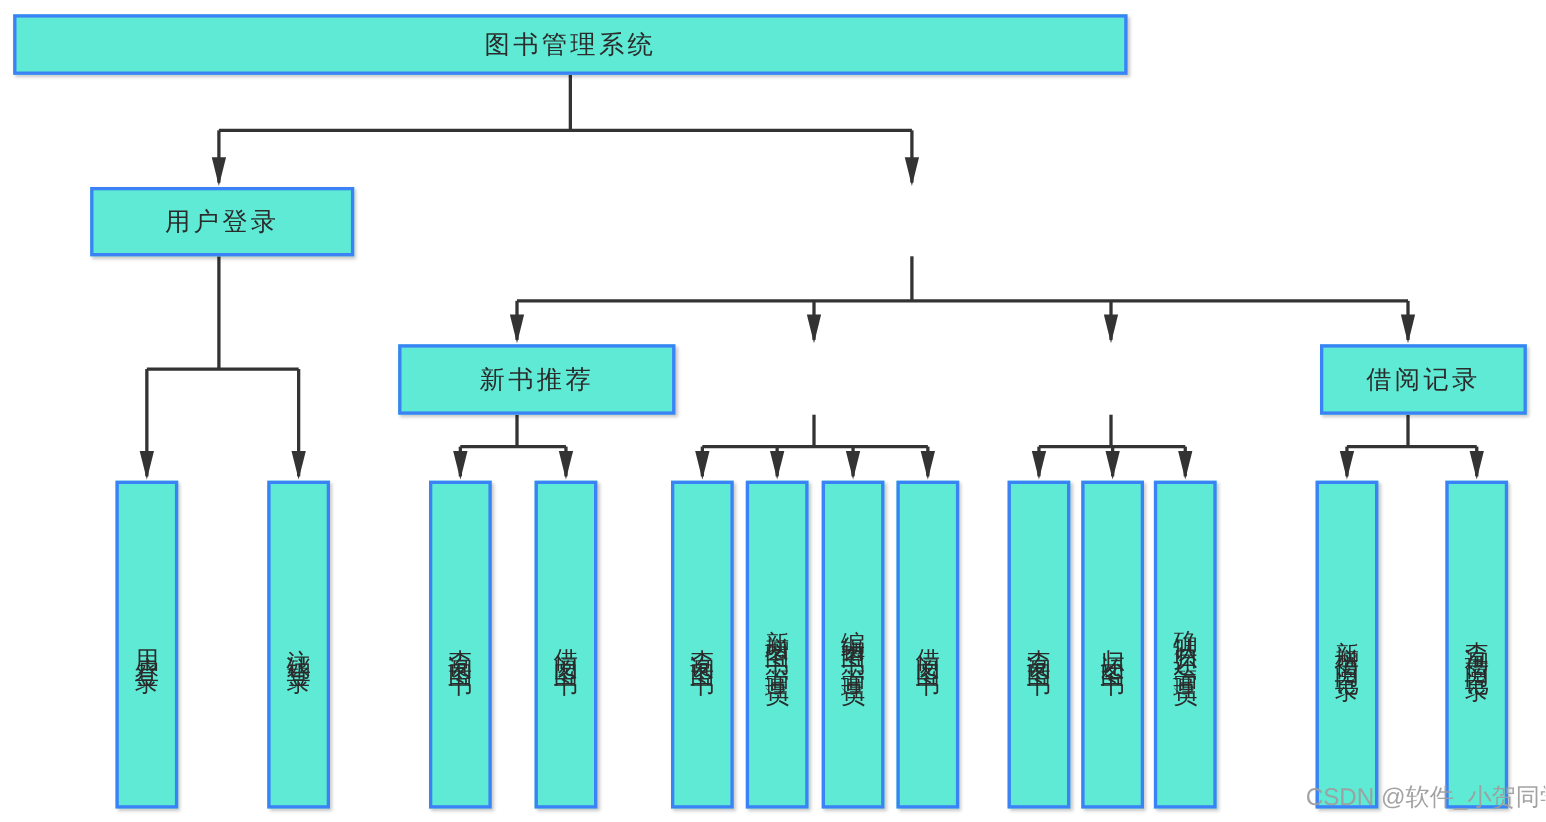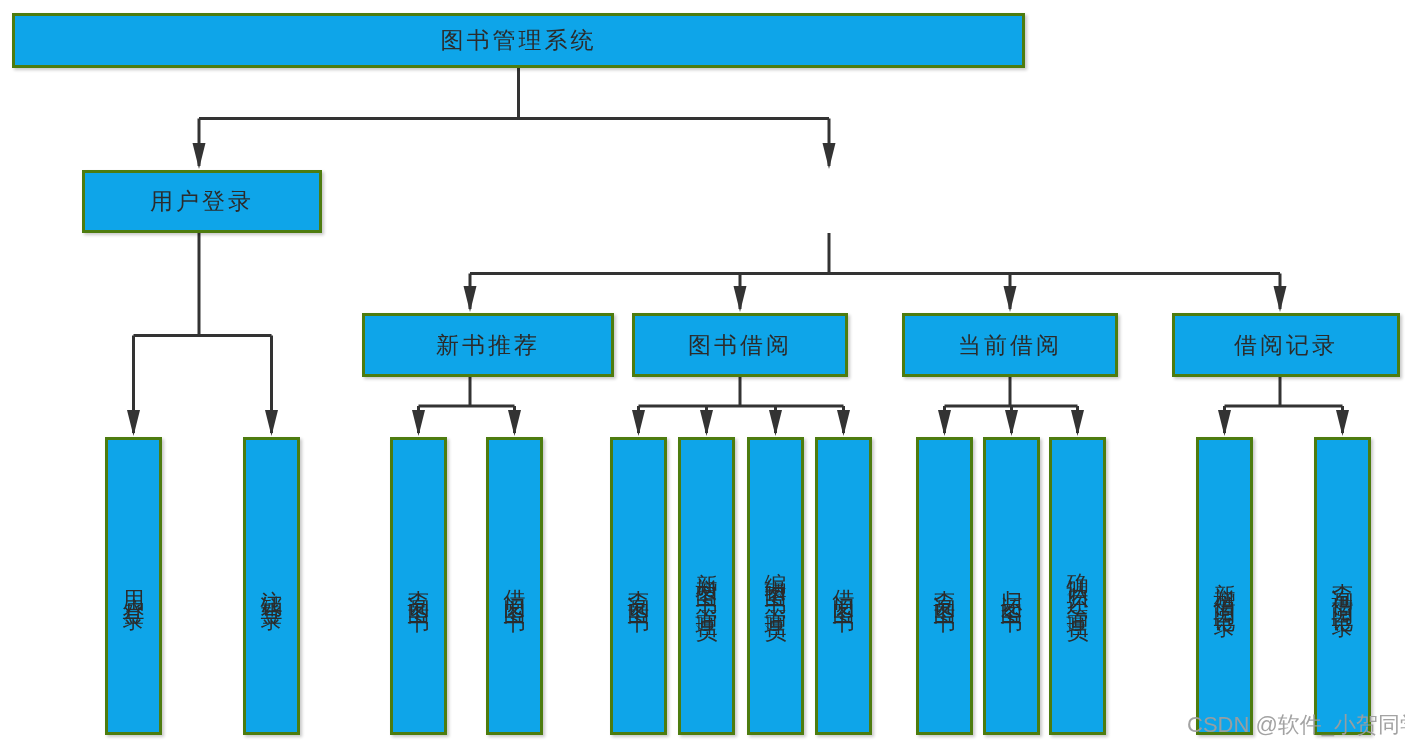--- a/index.html
+++ b/index.html
@@ -2,22 +2,22 @@
 <html><head>
 <meta charset="utf-8">
 <style>
   html,body{margin:0;padding:0;background:#fff;}
   #canvas{
     position:relative;width:1405px;height:747px;background:#ffffff;overflow:hidden;
     font-family:"Liberation Sans","DejaVu Sans",sans-serif;color:#2b2b2b;
   }
   #wires{position:absolute;left:0;top:0;width:1405px;height:747px;}
   .box{
-    position:absolute;box-sizing:border-box;background:#0ea5e9;
-    border:3px solid #4d7c0f;display:flex;align-items:center;justify-content:center;
+    position:absolute;box-sizing:border-box;background:#5eead4;
+    border:3px solid #3b82f6;display:flex;align-items:center;justify-content:center;
     box-shadow:2px 2px 3px rgba(0,0,0,0.22);
   }
   .hlbl{font-size:23px;letter-spacing:3px;line-height:1;white-space:nowrap;color:#2b2b2b;}
   .vbox{top:437px;height:298px;width:57px;}
   .vlbl{
     writing-mode:vertical-rl;text-orientation:mixed;
     font-size:22px;letter-spacing:7px;line-height:1;color:#2b2b2b;
   }
   #watermark{
     position:absolute;left:1187px;top:712px;font-size:22px;line-height:1.2;
@@ -111,27 +111,21 @@
     <span class="hlbl">图书管理系统</span>
   </div>
 
   <div class="box" style="left:82px;top:170px;width:240px;height:63px">
     <span class="hlbl">用户登录</span>
   </div>
 
   <div class="box" style="left:362px;top:313px;width:252px;height:64px">
     <span class="hlbl">新书推荐</span>
   </div>
-  <div class="box" style="left:632px;top:313px;width:216px;height:64px">
-    <span class="hlbl">图书借阅</span>
-  </div>
-  <div class="box" style="left:902px;top:313px;width:216px;height:64px">
-    <span class="hlbl">当前借阅</span>
-  </div>
-  <div class="box" style="left:1172px;top:313px;width:228px;height:64px">
+  <div class="box" style="left:1200px;top:313px;width:188px;height:64px">
     <span class="hlbl">借阅记录</span>
   </div>
 
   <div class="box vbox" style="left:105px">
     <span class="vlbl">用户登录</span>
   </div>
   <div class="box vbox" style="left:243px">
     <span class="vlbl">注销登录</span>
   </div>
 

